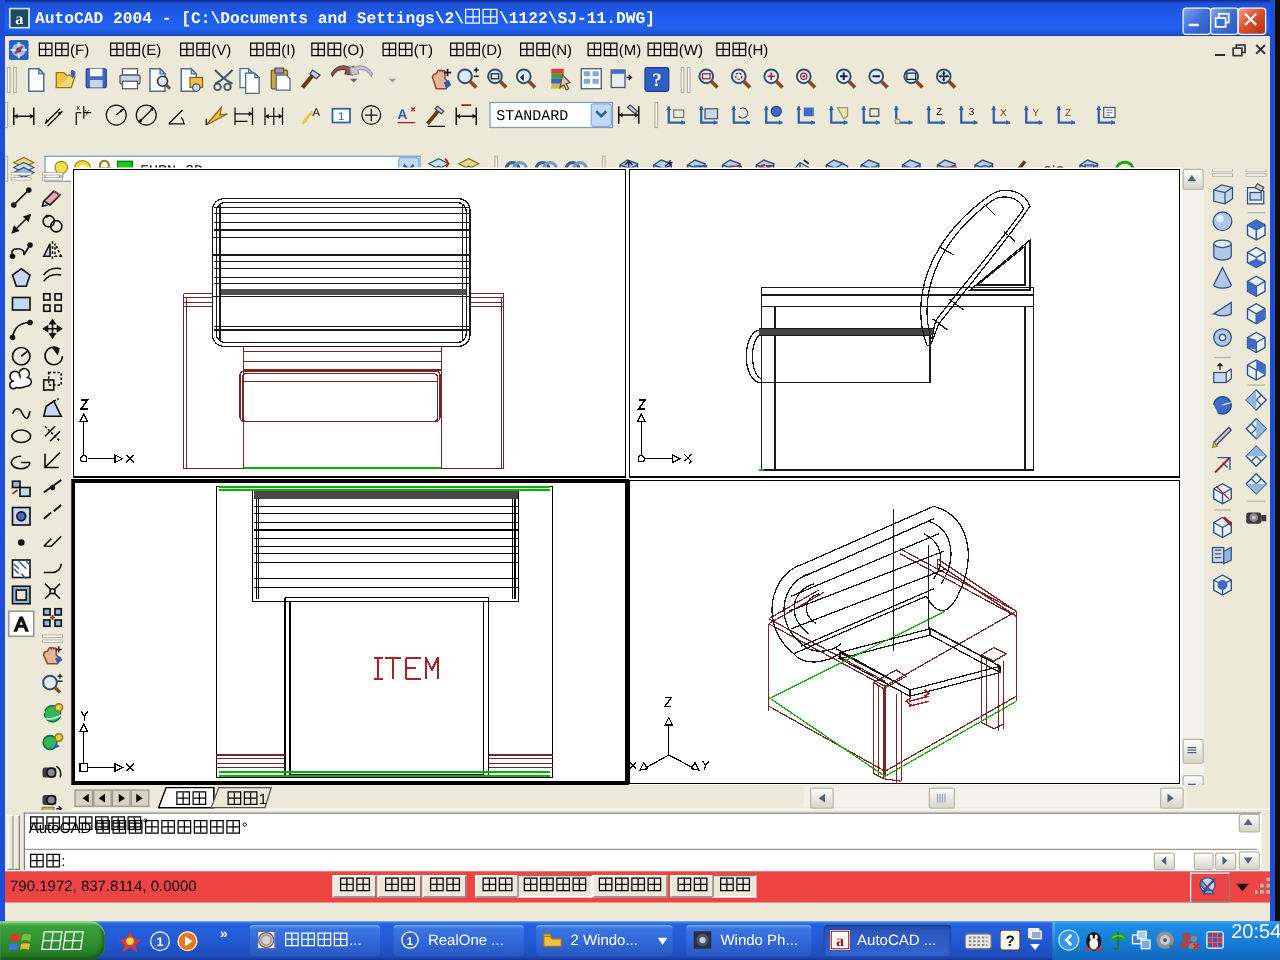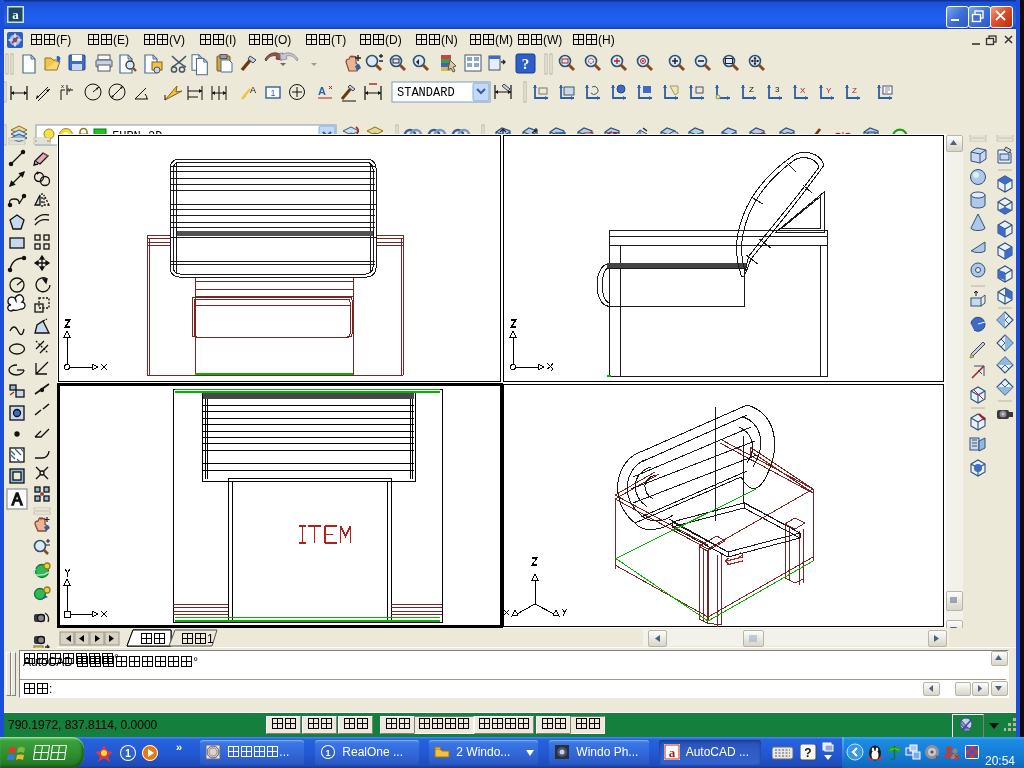--- a/index.html
+++ b/index.html
@@ -26,21 +26,21 @@
 #draw{left:57px;top:134px;width:889px;height:494px;background:#fff}
 
 .sbtn{position:absolute;background:linear-gradient(180deg,#FDFDFB,#D7D5C8);border:1px solid #B7B5A8;border-radius:2px}
 
 #tabrow{left:57px;top:628px;width:963px;height:20px;background:#ECE9D8}
 
 #cmd{left:0;top:648px;width:1024px;height:64px;background:#ECE9D8}
 #cmdbox{position:absolute;left:19px;top:2px;width:988px;height:46px;background:#fff;border:1px solid;border-color:#808080 #fff #fff #808080}
 #cmd .t{position:absolute;color:#000;font-size:12px;white-space:pre}
 
-#status{left:0;top:712px;width:1024px;height:25px;background:#15803d;border-top:1px solid #fff}
+#status{left:0;top:696px;width:1024px;height:25px;background:#ef4444;border-top:1px solid #fff}
 .sbt{position:absolute;top:3px;height:16px;line-height:15px;text-align:center;font-size:12px;color:#000;padding:0 3px;overflow:hidden;white-space:nowrap;
 border:1px solid;border-color:#fff #808080 #808080 #fff;background:#ECE9D8}
 .sbt.dn{border-color:#808080 #fff #fff #808080}
 
 #task{left:0;top:737px;width:1024px;height:31px;background:linear-gradient(180deg,#4B8AF0 0%,#2663DE 8%,#2258D2 55%,#1E4BB8 92%,#15389B 100%)}
 .tbn{position:absolute;top:3px;height:25px;border-radius:3px;background:linear-gradient(180deg,#5A95F2 0%,#3B76E4 12%,#2E62D2 70%,#2A57BE 100%);
 box-shadow:inset 0 1px 0 #77A8F5;color:#fff;font-size:12px;line-height:25px;white-space:nowrap;overflow:hidden}
 .tbn .ic{display:inline-block;width:16px;height:16px;margin:4px 3px 0 5px;vertical-align:top}
 #tray{position:absolute;right:0;top:0;width:182px;height:31px;background:linear-gradient(180deg,#3FA3F0 0%,#1D8BE4 10%,#157BD4 60%,#1166BC 100%)}
 svg{display:block}
@@ -51,20 +51,21 @@
 <div class="abs" style="left:0;top:0;width:4px;height:737px;background:#1C4ED8;z-index:50"></div>
 <div class="abs" style="left:1016px;top:0;width:4px;height:737px;background:#1C4ED8;z-index:50"></div>
 <div class="abs" style="left:1020px;top:0;width:4px;height:737px;background:#140A08;z-index:51"></div>
 
 <div id="title" class="abs">
   <svg class="abs" style="left:7px;top:6px" width="17" height="17" viewBox="0 0 17 17">
     <rect x="0" y="0" width="17" height="17" fill="#cfe0f2"></rect>
     <rect x="1.5" y="1.5" width="14" height="14" fill="#1a4a66"></rect>
     <text x="8.5" y="13" font-family="Liberation Serif" font-size="13" font-weight="bold" fill="#fff" text-anchor="middle">a</text>
   </svg>
+  <div class="txt">AutoCAD 2004 - [C:\Documents and Settings\2\<span class="c cb"></span><span class="c cb"></span>\1122\SJ-11.DWG]</div>
   <div class="wbtn" style="left:946px">
         <svg width="19" height="18">
           <path d="M4 13 h8" stroke="#fff" stroke-width="2"></path>
         </svg>
       </div>
   <div class="wbtn" style="left:968px">
         <svg width="19" height="18">
           <rect x="6" y="4" width="8" height="7" fill="none" stroke="#fff" stroke-width="1.4"></rect>
           <rect x="3.5" y="7.5" width="8" height="7" fill="#3E6FD8" stroke="#fff" stroke-width="1.4"></rect>
         </svg>
@@ -1242,16 +1243,16 @@
             <rect x="2" y="10" width="4" height="4"></rect>
             <rect x="10" y="10" width="4" height="4"></rect>
           </g>
           <g fill="#C83838">
             <rect x="6" y="2" width="4" height="4"></rect>
             <rect x="2" y="6" width="4" height="4"></rect>
             <rect x="10" y="6" width="4" height="4"></rect>
             <rect x="6" y="10" width="4" height="4"></rect>
           </g>
         </svg>
-    <div class="abs" style="left:143px;top:17px;color:#fff;font-size:12px">20:54</div>
+    <div class="abs" style="left:143px;top:0;color:#fff;font-size:16px">20:54</div>
   </div>
 </div>
 
 </div>
 </body></html>

